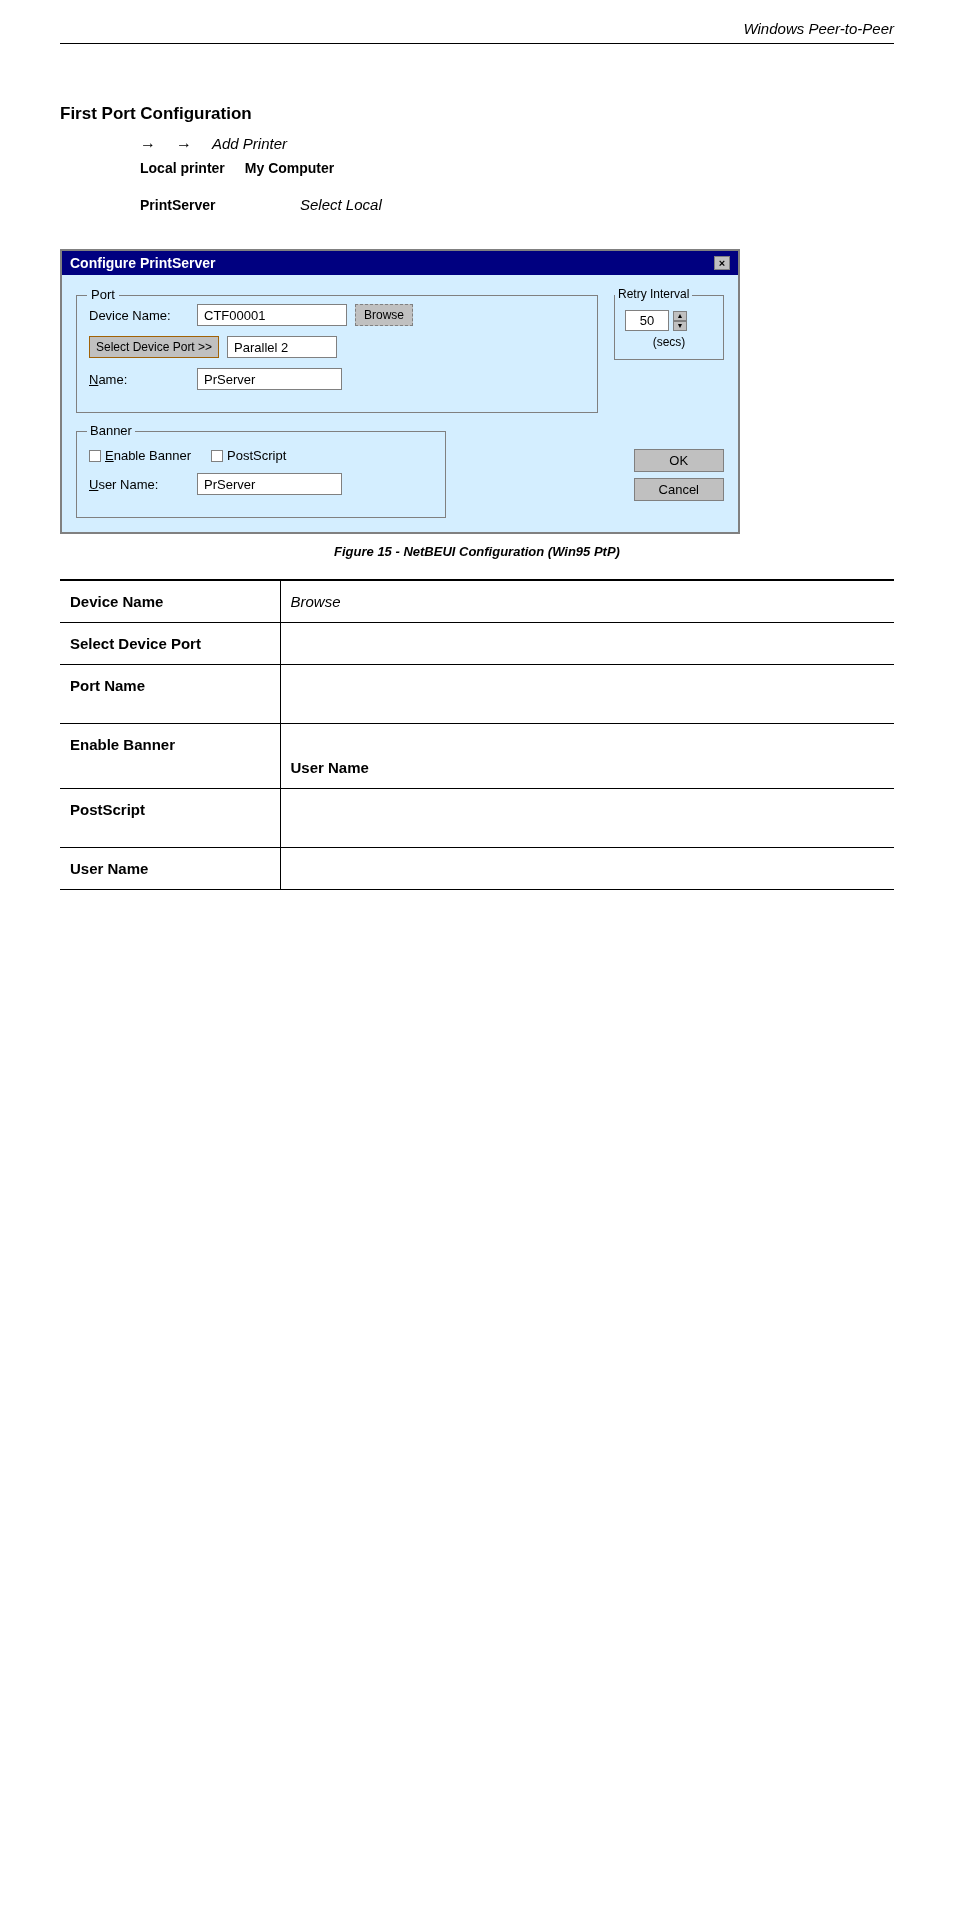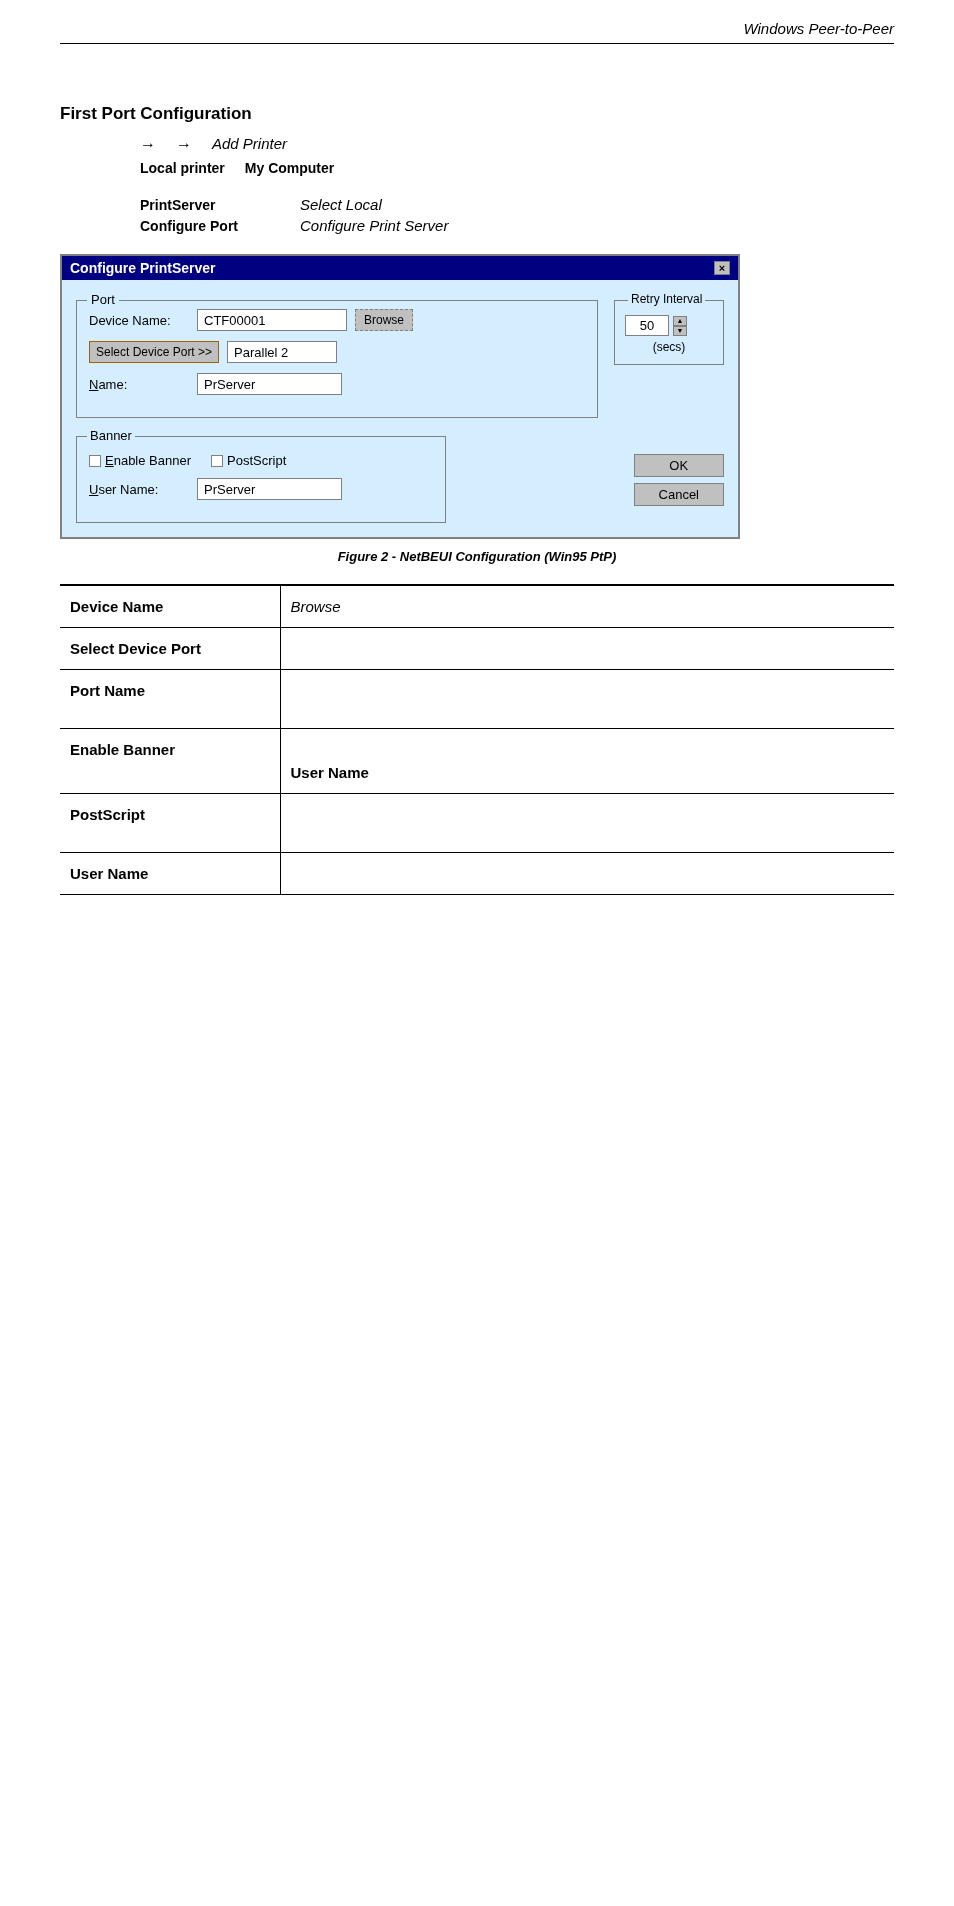--- a/index.html
+++ b/index.html
@@ -86,21 +86,21 @@
       min-width: 120px;
     }
 
     .instruction-value {
       font-style: italic;
       font-size: 15px;
     }
 
     
     .dialog-wrapper {
-      margin: 20px 0 10px 0;
+      margin: 36px 0 10px 0;
     }
 
     .dialog {
       border: 2px solid #808080;
       background: #d4eeff;
       width: 680px;
     }
 
     .dialog-titlebar {
       background: #000080;
@@ -167,21 +167,21 @@
 
     .retry-group {
       border: 1px solid #808080;
       padding: 6px 10px 10px 10px;
       position: relative;
     }
 
     .retry-group-title {
       position: absolute;
       top: -9px;
-      left: 13px;
+      left: 0;
       background: #d4eeff;
       padding: 0 3px;
       font-size: 12px;
     }
 
     .retry-inner {
       display: flex;
       align-items: center;
       gap: 4px;
       margin-top: 8px;
@@ -397,24 +397,20 @@
 
   <div class="sub-labels">
     <span class="sub-label">Local printer</span>
     <span class="sub-label">My Computer</span>
   </div>
 
   <div class="instruction-rows">
     <div class="instruction-row">
       <span class="instruction-label">PrintServer</span>
       <span class="instruction-value">Select Local</span>
-    </div>
-    <div class="instruction-row">
-      <span class="instruction-label">Configure Port</span>
-      <span class="instruction-value">Configure Print Server</span>
     </div>
   </div>
 
   <div class="dialog-wrapper">
     <div class="dialog">
 
       <div class="dialog-titlebar">
         <span>Configure PrintServer</span>
         <div class="dialog-close-btn">×</div>
       </div>
@@ -482,21 +478,21 @@
 
           <div class="action-btns">
             <button class="action-btn">OK</button>
             <button class="action-btn">Cancel</button>
           </div>
         </div>
       </div>
     </div>
   </div>
 
-  <div class="figure-caption">Figure 2 - NetBEUI Configuration (Win95 PtP)</div>
+  <div class="figure-caption">Figure 15 - NetBEUI Configuration (Win95 PtP)</div>
 
   <table class="config-table">
     <tbody>
 
       <tr>
         <td>Device Name</td>
         <td style="font-style:italic;">Browse</td>
       </tr>
 
       <tr>

